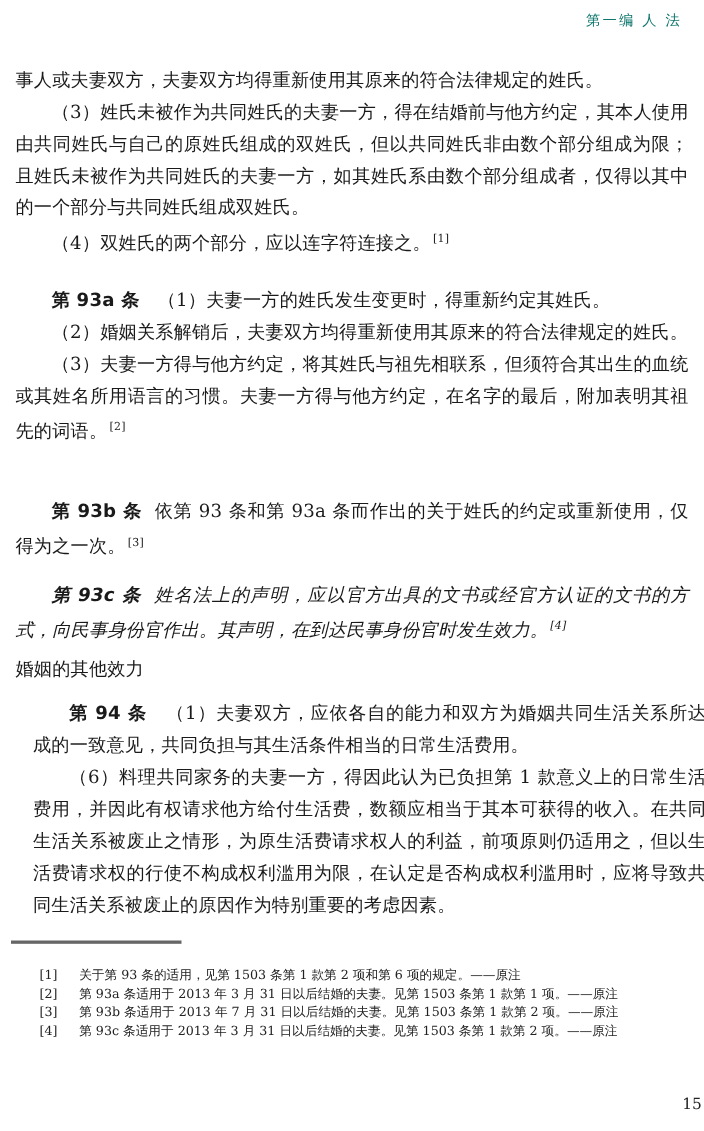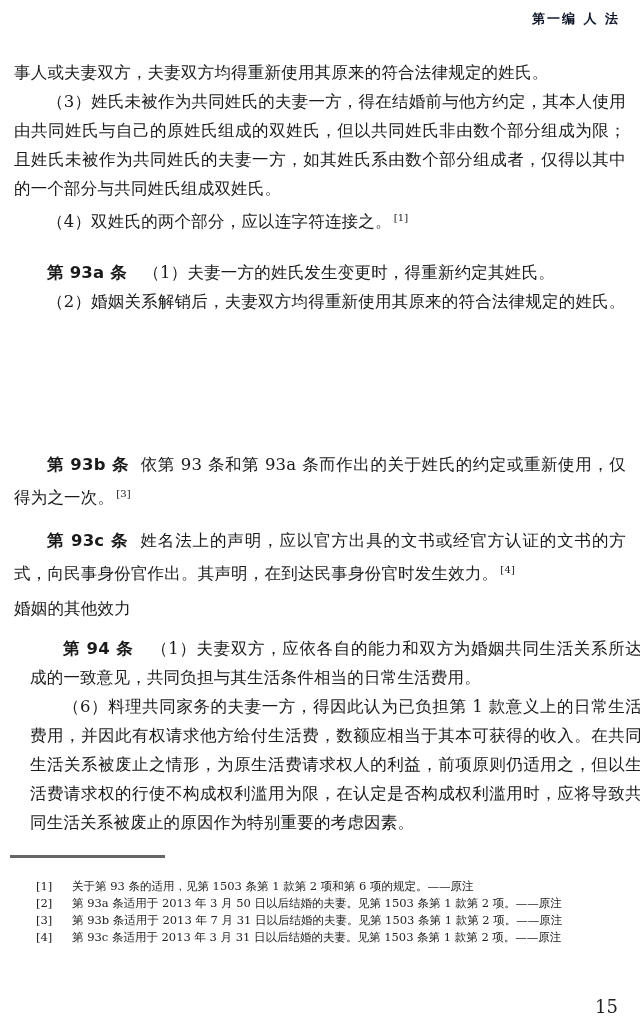--- a/index.html
+++ b/index.html
@@ -3,22 +3,22 @@
 <meta charset="utf-8">
 <style>
   html, body { margin: 0; padding: 0; background: #ffffff; }
   body {
     width: 640px; height: 1028px; position: relative; overflow: hidden;
     font-family: "DejaVu Serif", "Liberation Serif", serif;
     color: #1a1a1a;
   }
   .running-head {
     position: absolute; top: 10px; right: 20px;
-    font-size: 13px; letter-spacing: 2px; color: #0f172a;
-    font-weight: bold;
+    font-size: 13px; letter-spacing: 2px; color: #0f766e;
+    font-weight: normal;
   }
   .body-text {
     position: absolute; left: 14px; width: 612px;
     font-size: 16.5px; line-height: 29px; letter-spacing: 0.2px;
   }
   .body-text p { margin: 0; text-align: justify; }
   .indent { text-indent: 33px; }
   .art { font-weight: bold; font-family: "DejaVu Sans", "Liberation Sans", sans-serif; }
   .sup { font-size: 10px; vertical-align: 6px; margin-left: 2px; }
   .section-title { text-align: right; text-indent: 0 !important; }
@@ -26,45 +26,46 @@
     position: absolute; left: 10px; top: 855px; width: 155px; height: 3px;
     background: #666;
   }
   .footnotes {
     position: absolute; left: 36px; top: 878px; width: 590px;
     font-size: 11.5px; line-height: 17px; color: #222;
   }
   .footnotes .fn { display: flex; white-space: nowrap; }
   .footnotes .fn-num { width: 36px; flex: none; }
   .page-number {
-    position: absolute; right: 22px; top: 996px;
-    font-size: 18px; color: #222;
+    position: absolute; right: 2px; top: 996px;
+    font-size: 14px; color: #222;
   }
 </style>
 </head>
 <body>
 
 <div class="running-head">第一编  人  法</div>
 
 <div class="body-text" style="top:58px;">
   <p><span>事人或夫妻双方，夫妻双方均得重新使用其原来的符合法律规定的姓氏。</span></p>
   <p class="indent"><span>（3）姓氏未被作为共同姓氏的夫妻一方，得在结婚前与他方约定，其本人使用由共同姓氏与自己的原姓氏组成的双姓氏，但以共同姓氏非由数个部分组成为限；且姓氏未被作为共同姓氏的夫妻一方，如其姓氏系由数个部分组成者，仅得以其中的一个部分与共同姓氏组成双姓氏。</span></p>
   <p class="indent"><span>（4）双姓氏的两个部分，应以连字符连接之。</span><span class="sup">[1]</span></p>
 </div>
 
 <div class="body-text" style="top:258px;">
   <p class="indent"><span class="art">第 93a 条</span>&nbsp;&nbsp;&nbsp;<span>（1）夫妻一方的姓氏发生变更时，得重新约定其姓氏。</span></p>
   <p class="indent"><span>（2）婚姻关系解销后，夫妻双方均得重新使用其原来的符合法律规定的姓氏。</span></p>
+  <p class="indent"><span>（3）夫妻一方得与他方约定，将其姓氏与祖先相联系，但须符合其出生的血统或其姓名所用语言的习惯。夫妻一方得与他方约定，在名字的最后，附加表明其祖先的词语。</span><span class="sup">[2]</span></p>
 </div>
 
 <div class="body-text" style="top:450px;">
   <p class="indent"><span class="art">第 93b 条</span>&nbsp;&nbsp;<span>依第 93 条和第 93a 条而作出的关于姓氏的约定或重新使用，仅得为之一次。</span><span class="sup">[3]</span></p>
 </div>
 
-<div class="body-text" style="top:526px;">
+<div class="body-text" style="top:526px;font-style:italic;">
   <p class="indent"><span class="art">第 93c 条</span>&nbsp;&nbsp;<span>姓名法上的声明，应以官方出具的文书或经官方认证的文书的方式，向民事身份官作出。其声明，在到达民事身份官时发生效力。</span><span class="sup">[4]</span></p>
 </div>
 
 <div class="body-text" style="top:594px;">
   <p class="section-title">婚姻的其他效力</p>
 </div>
 
 <div class="body-text" style="top:634px;margin-left:16px;">
   <p class="indent"><span class="art">第 94 条</span>&nbsp;&nbsp;&nbsp;<span>（1）夫妻双方，应依各自的能力和双方为婚姻共同生活关系所达成的一致意见，共同负担与其生活条件相当的日常生活费用。</span></p>
   <p class="indent"><span>（6）料理共同家务的夫妻一方，得因此认为已负担第 1 款意义上的日常生活费用，并因此有权请求他方给付生活费，数额应相当于其本可获得的收入。在共同生活关系被废止之情形，为原生活费请求权人的利益，前项原则仍适用之，但以生活费请求权的行使不构成权利滥用为限，在认定是否构成权利滥用时，应将导致共同生活关系被废止的原因作为特别重要的考虑因素。</span></p>
@@ -72,21 +73,21 @@
 
 <div class="footnote-rule"></div>
 
 <div class="footnotes">
   <div class="fn">
       <span class="fn-num">[1]</span>
       <span>关于第 93 条的适用，见第 1503 条第 1 款第 2 项和第 6 项的规定。——原注</span>
     </div>
   <div class="fn">
       <span class="fn-num">[2]</span>
-      <span>第 93a 条适用于 2013 年 3 月 50 日以后结婚的夫妻。见第 1503 条第 1 款第 2 项。——原注</span>
+      <span>第 93a 条适用于 2013 年 3 月 31 日以后结婚的夫妻。见第 1503 条第 1 款第 1 项。——原注</span>
     </div>
   <div class="fn">
       <span class="fn-num">[3]</span>
       <span>第 93b 条适用于 2013 年 7 月 31 日以后结婚的夫妻。见第 1503 条第 1 款第 2 项。——原注</span>
     </div>
   <div class="fn">
       <span class="fn-num">[4]</span>
       <span>第 93c 条适用于 2013 年 3 月 31 日以后结婚的夫妻。见第 1503 条第 1 款第 2 项。——原注</span>
     </div>
 </div>

